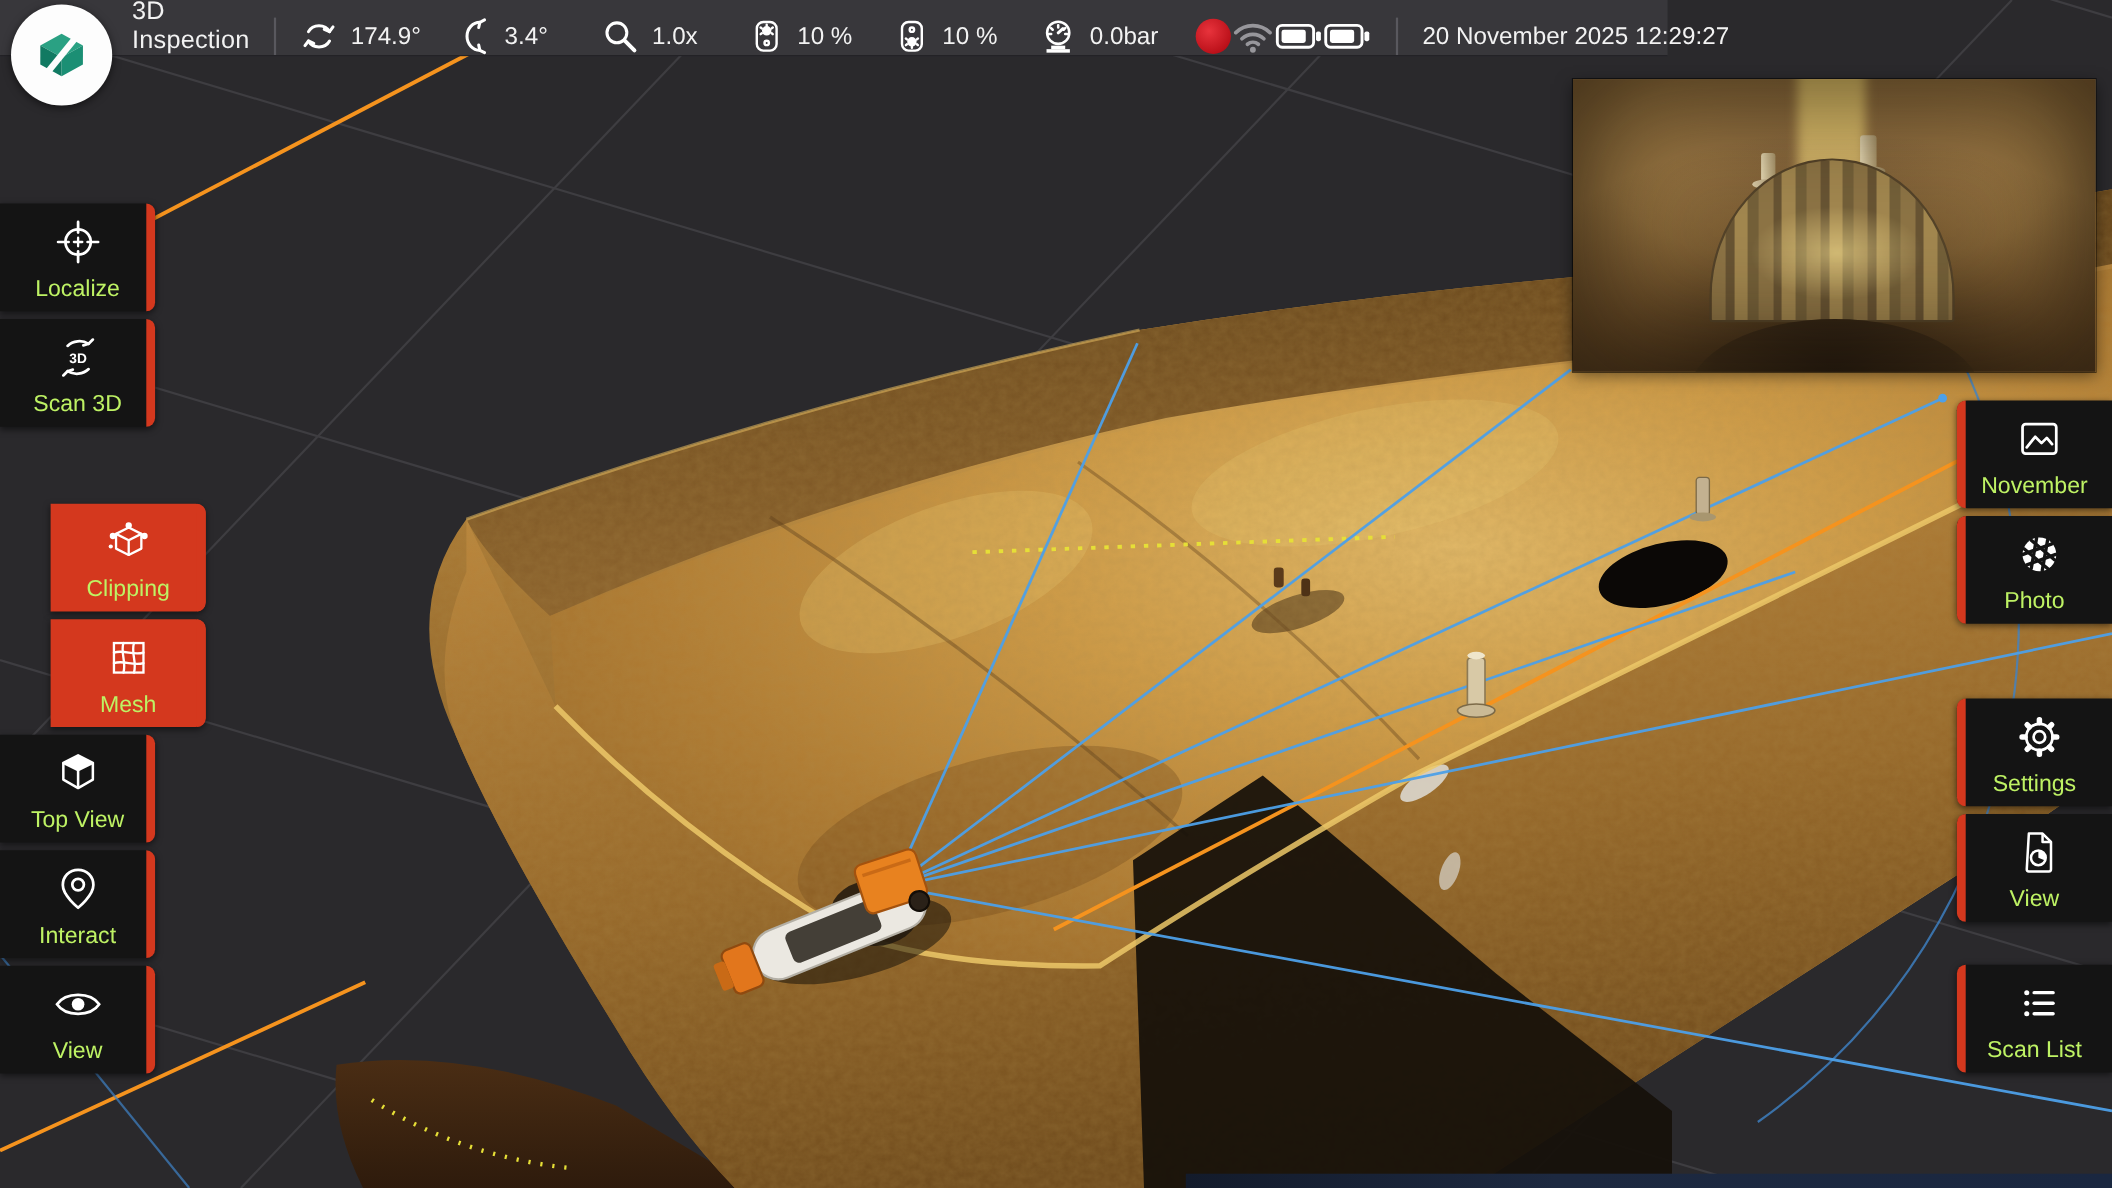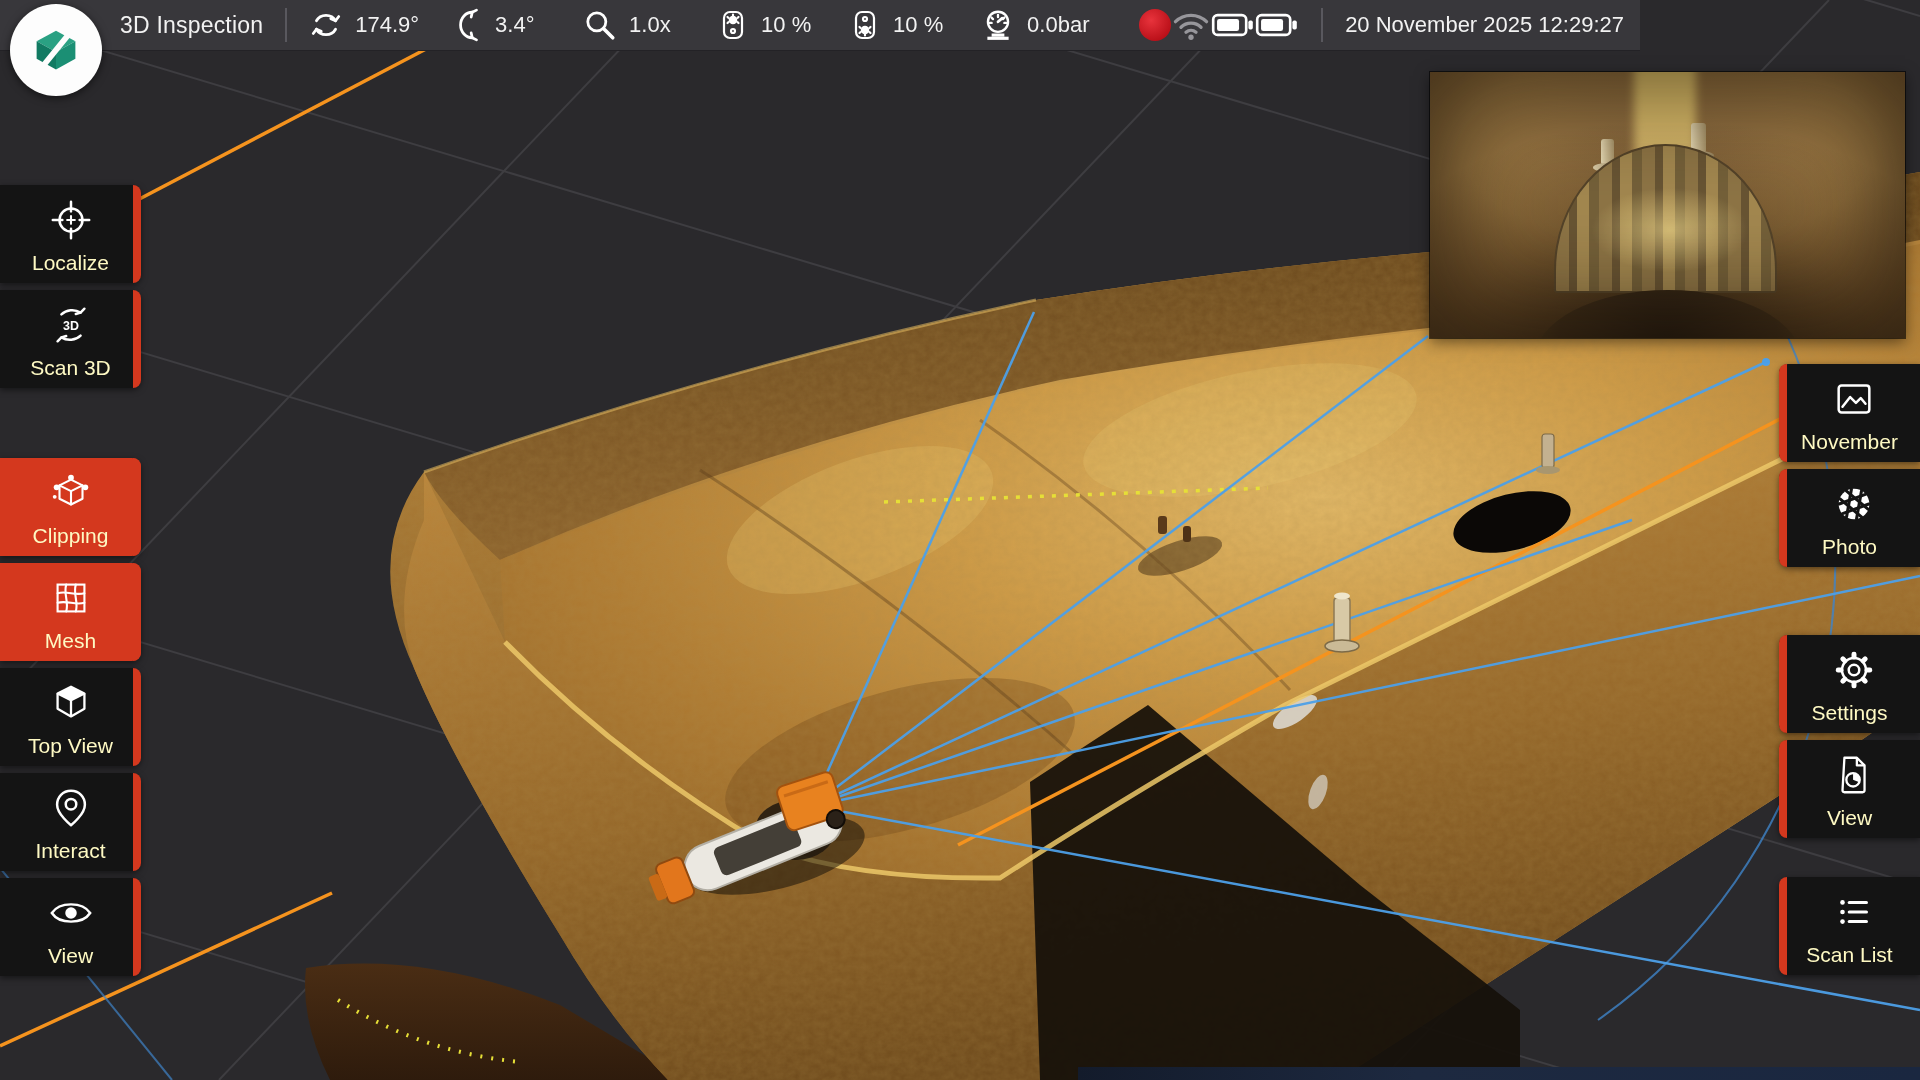--- a/index.html
+++ b/index.html
@@ -4,23 +4,23 @@
 <style>
   html,body{margin:0;padding:0;background:#1c1b1e;}
   body{width:1920px;height:1080px;position:relative;overflow:hidden;
        font-family:"Liberation Sans",sans-serif;color:#f2f2f2;
        -webkit-font-smoothing:antialiased;}
 
   
   .scene{position:absolute;inset:0;z-index:0;display:block;}
 
   
-  .topbar{position:absolute;left:0;top:0;width:1640px;height:50px;
+  .topbar{position:absolute;left:0;top:0;width:1516px;height:50px;
           background:#38373b;border-bottom:1px solid #232226;z-index:30;
-          display:flex;align-items:center;font-size:22px;}
+          display:flex;align-items:flex-end;font-size:22px;}
   .logo-wrap{position:absolute;left:10px;top:4px;width:92px;height:92px;border-radius:50%;
              background:#fdfdfd;box-shadow:0 2px 8px rgba(0,0,0,.55);z-index:40;
              display:flex;align-items:center;justify-content:center;}
   .app-title{margin-left:120px;font-size:23px;letter-spacing:.2px;}
   .tb-sep{width:2px;height:34px;background:#59585e;margin:0 22px;flex:none;}
   .tb-item{display:flex;align-items:center;gap:12px;margin-right:34px;flex:none;}
   .tb-item svg{display:block;}
   .tb-val{min-width:54px;}
   .tb-status{margin-left:auto;display:flex;align-items:center;gap:0;}
   .rec-dot{width:32px;height:32px;border-radius:50%;
@@ -32,22 +32,22 @@
        box-shadow:0 2px 6px rgba(0,0,0,.5);cursor:pointer;
        display:flex;flex-direction:column;align-items:center;justify-content:flex-end;
        padding-bottom:10px;box-sizing:border-box;}
   .btn.left{left:0;border-radius:0 9px 9px 0;}
   .btn.right{right:0;border-radius:9px 0 0 9px;}
   .btn .stripe{position:absolute;top:0;bottom:0;width:8px;background:#d4381e;}
   .btn.left .stripe{right:0;border-radius:0 9px 9px 0;}
   .btn.right .stripe{left:0;border-radius:9px 0 0 9px;}
   .btn .bicon{position:absolute;top:12px;left:50%;transform:translateX(-50%);}
   .btn.right .bicon{margin-left:4px;}
-  .blabel{font-size:21px;color:#fef9c3;line-height:1;}
-  .btn.active{background:#d4381e;}
+  .blabel{font-size:21px;color:#bef264;line-height:1;}
+  .btn.active{background:#d4381e;margin-left:46px;}
   .btn.active .stripe{background:#d4381e;}
 
   
   .pip{position:absolute;left:1430px;top:72px;width:475px;height:266px;z-index:15;
        overflow:hidden;box-shadow:0 0 0 1px rgba(0,0,0,.6),0 4px 14px rgba(0,0,0,.5);
        background:
          radial-gradient(120% 150% at 50% 108%, rgba(25,16,8,.9) 0%, rgba(60,40,18,.4) 38%, rgba(0,0,0,0) 60%),
          radial-gradient(145% 125% at 50% 28%, #8d6c41 0%, #a07c45 30%, #8a6536 55%, #63482a 80%, #413019 100%);}
   .pip-streak{position:absolute;left:43%;top:-4%;width:13%;height:62%;
        background:linear-gradient(180deg, rgba(255,224,120,.95), rgba(255,225,135,.55) 65%, rgba(255,225,135,0));

